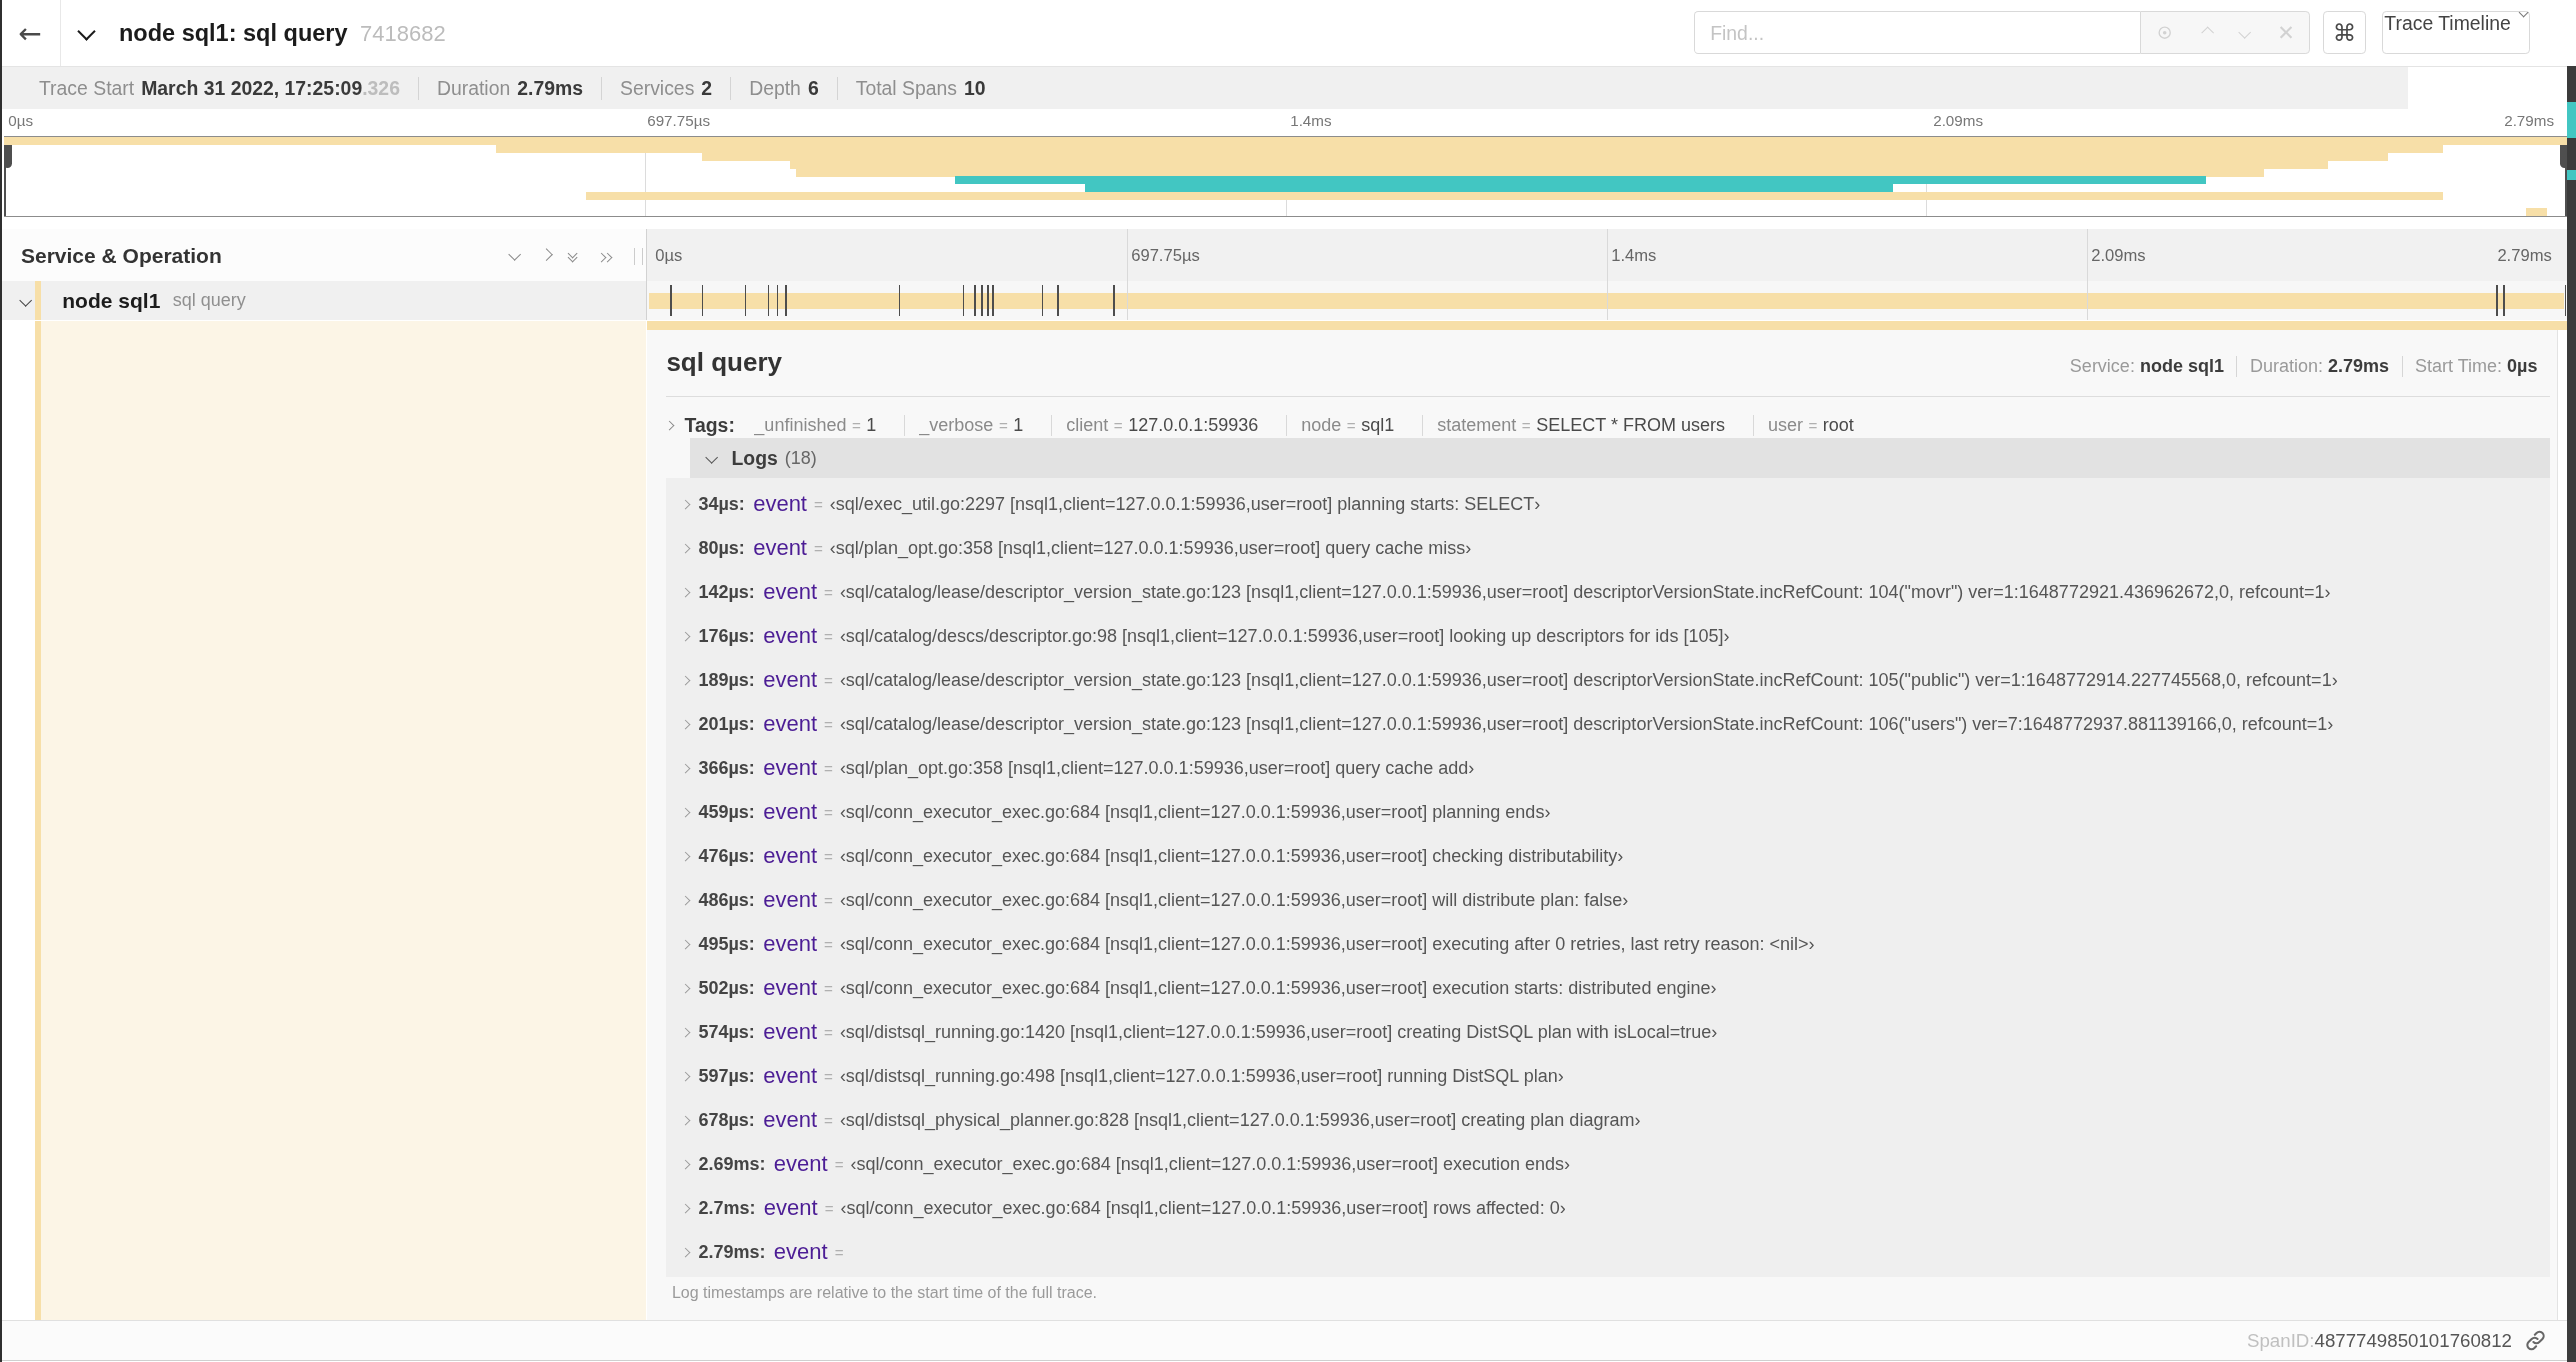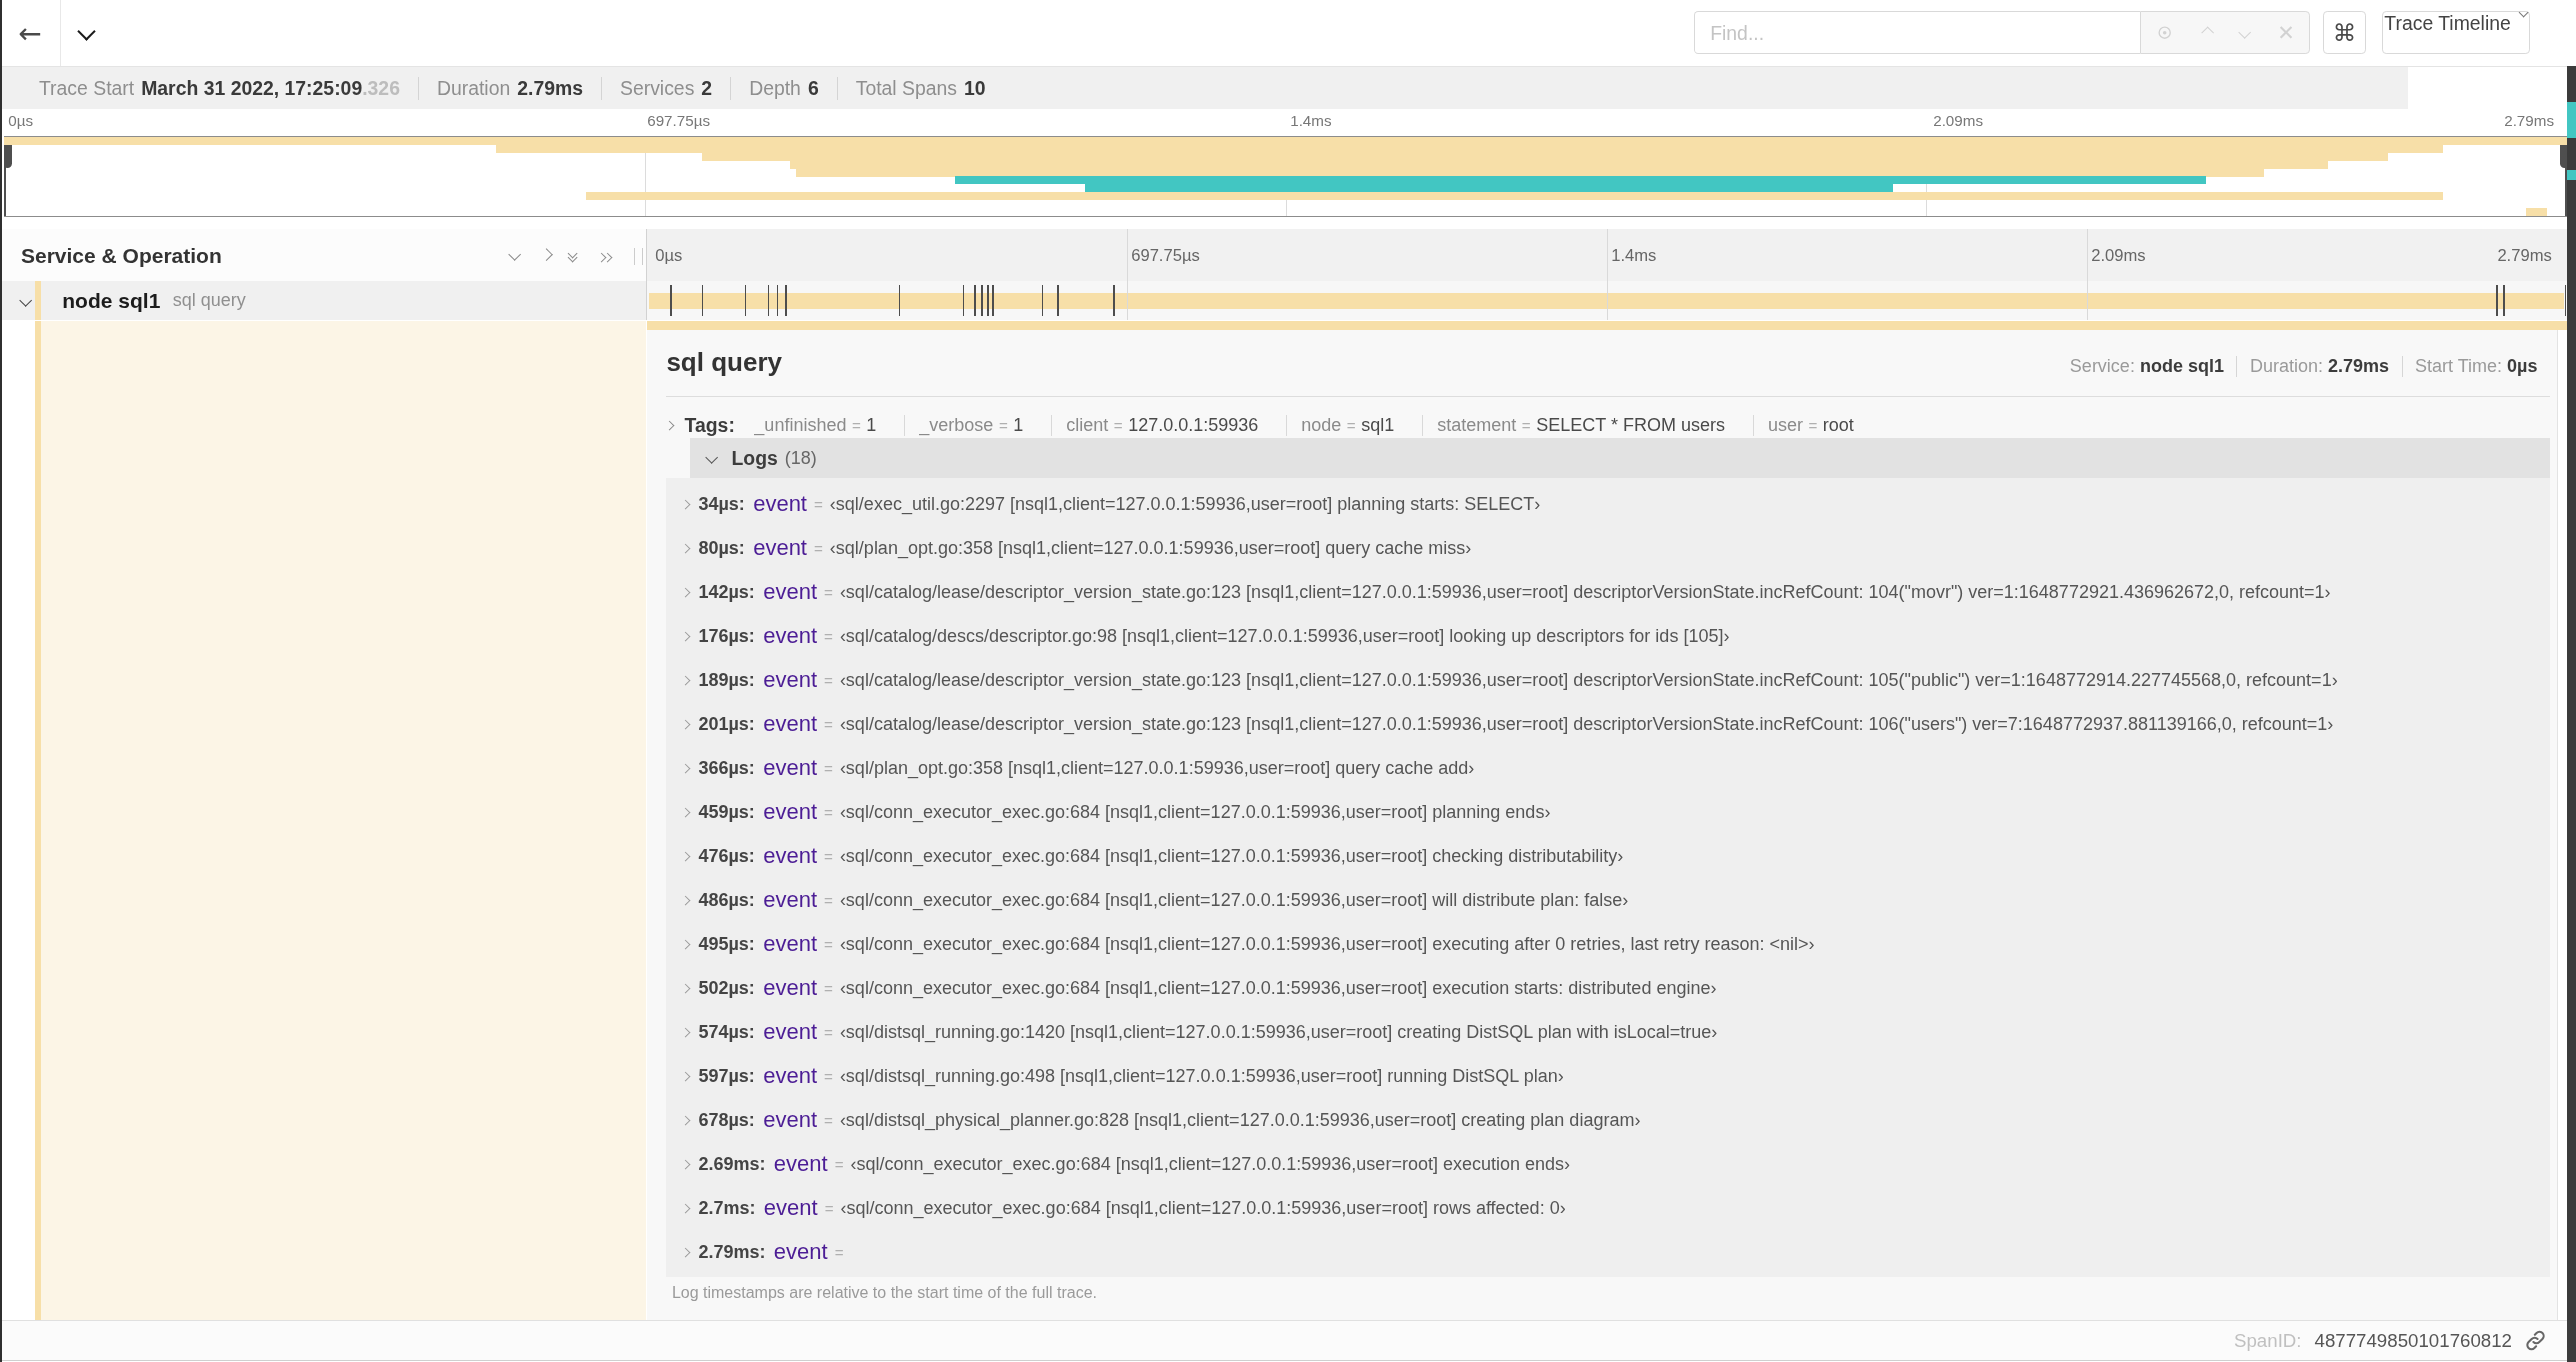--- a/index.html
+++ b/index.html
@@ -103,38 +103,39 @@
   .log-t{font-size:18px;font-weight:bold;color:#444;margin:0 8.3px 0 9.7px;}
   .log-k{font-size:22px;color:#4c1d95;}
   .log-eq{font-size:15.2px;color:#b0b0b0;margin:0 7px;}
   .log-v{font-size:18px;color:#555;}
   #logs-footer{font-size:16px;color:#9a9a9a;padding:7px 0 9.7px 5.5px;}
 
   
   #spanid-row{left:0;top:1320px;width:2576px;height:40px;background:#fbfbfb;border-top:0.7px solid #e0e0e0;box-sizing:border-box;
               display:flex;align-items:center;justify-content:flex-end;padding-right:28px;}
   #spanid-label{font-size:18.7px;color:#c0c0c0;}
-  #spanid-value{font-size:18.7px;color:#555;margin-left:13px;}
+  #spanid-value{font-size:18.7px;color:#555;margin-left:0;}
   #link-icon{margin-left:11px;display:flex;}
   #bottom-line{left:0;top:1360px;width:2576px;height:0.7px;background:#cfcfcf;}
 
   
   #left-edge{left:0;top:0;width:2.1px;height:1363px;background:#2f2f2f;}
   #right-edge{right:0;top:66px;width:9px;height:1296px;background:#3b3b3b;}
   #right-edge .t1{position:absolute;left:0;top:36px;width:100%;height:36px;}
   #right-edge .t2{position:absolute;left:0;top:104px;width:100%;height:9.7px;}
 </style>
 </head>
 <body>
 
 <div class="abs" id="topbar">
   <div class="abs" id="back-cell">
     <span id="back-arrow">←</span>
   </div>
   <span class="abs chev down lg" id="title-chev"></span>
+  <div class="abs nowrap" id="page-title"><span>node sql1: sql query</span><span id="trace-id">7418682</span></div>
 
   <div class="abs" id="find-box">Find...</div>
   <div class="abs" id="find-suffix">
     <svg width="19.4" height="19.4" viewBox="0 0 28 28">
       <circle cx="14" cy="14" r="8" fill="none" stroke="#d2d2d2" stroke-width="2"></circle>
       <circle cx="14" cy="14" r="2.6" fill="#d2d2d2"></circle>
     </svg>
     <span class="chev md" style="transform:rotate(-135deg);color:#d2d2d2"></span>
     <span class="chev md down" style="color:#d2d2d2"></span>
     <span class="ic">✕</span>

